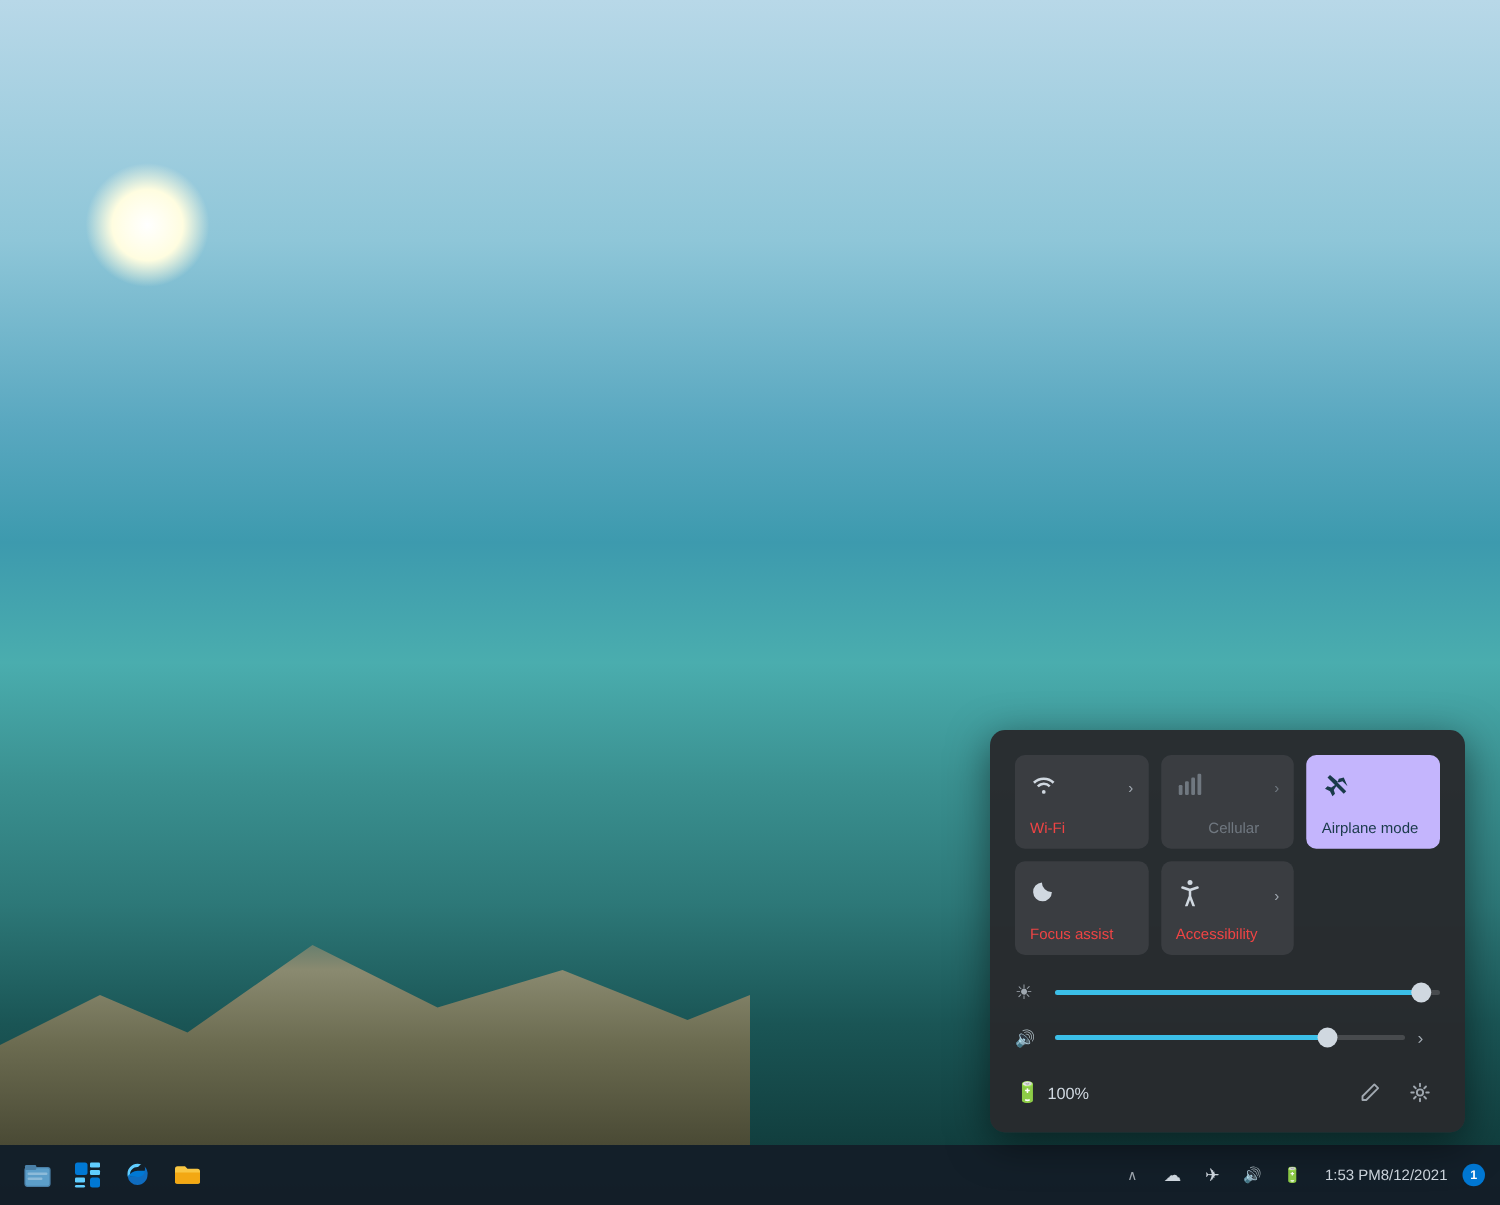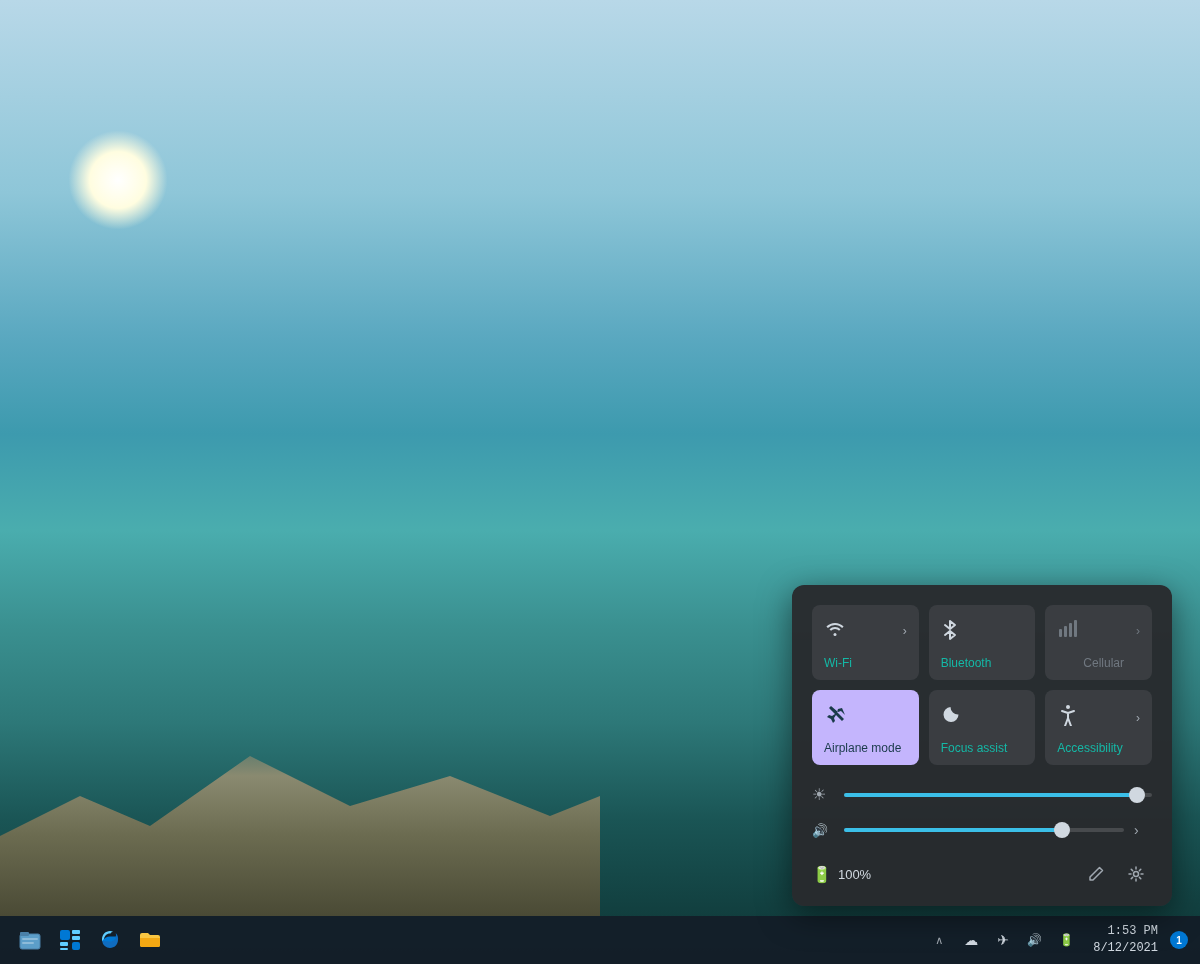--- a/index.html
+++ b/index.html
@@ -93,29 +93,28 @@
       align-items: center;
       justify-content: center;
       font-size: 14px;
       color: #d0d8e0;
       cursor: pointer;
       border-radius: 4px;
     }
 
     .clock {
       display: flex;
-      flex-direction: column;
+      flex-direction: row;
       align-items: flex-end;
       color: #d0d8e0;
       font-size: 12px;
       line-height: 1.4;
       cursor: pointer;
       padding: 2px 6px;
       border-radius: 4px;
-      font-family: Liberation Mono, monospace;
     }
 
     .notification-badge {
       width: 18px;
       height: 18px;
       background: #0078d4;
       border-radius: 50%;
       display: flex;
       align-items: center;
       justify-content: center;
@@ -179,21 +178,21 @@
       color: #1a3a4a;
     }
 
     .toggle-chevron {
       font-size: 12px;
       color: #a0a8b0;
     }
 
     .toggle-label {
       font-size: 12px;
-      color: #14b8a6;
+      color: #ef4444;
       font-weight: 400;
       margin-top: auto;
     }
 
     .toggle-btn.active .toggle-label {
       color: #1a3a4a;
     }
 
     .toggle-btn.disabled .toggle-label {
       color: #707880;
@@ -319,30 +318,20 @@
             <path d="M11 14a1.5 1.5 0 1 1 0 3 1.5 1.5 0 0 1 0-3z" fill="#d0d8e0"></path>
             <path d="M11 10c1.6 0 3 .7 4 1.8l1.5-1.5A8 8 0 0 0 11 8a8 8 0 0 0-5.5 2.3L7 11.8A6 6 0 0 1 11 10z" fill="#d0d8e0"></path>
             <path d="M11 6c2.8 0 5.3 1.1 7.1 2.9l1.5-1.5A13 13 0 0 0 11 4a13 13 0 0 0-8.6 3.4l1.5 1.5A11 11 0 0 1 11 6z" fill="#d0d8e0"></path>
           </svg>
         </span>
         <span class="toggle-chevron">›</span>
       </div>
       <span class="toggle-label">Wi-Fi</span>
     </button>
 
-    <button class="toggle-btn">
-      <div class="toggle-btn-top">
-        <span class="toggle-icon">
-          <svg width="18" height="22" viewBox="0 0 18 22" fill="none" xmlns="http://www.w3.org/2000/svg">
-            <path d="M9 2l5 4-5 4V2zM9 12l5 4-5 4v-8zM4 6l5 4M4 16l5-4" stroke="#d0d8e0" stroke-width="2" stroke-linecap="round" stroke-linejoin="round"></path>
-          </svg>
-        </span>
-      </div>
-      <span class="toggle-label">Bluetooth</span>
-    </button>
 
     <button class="toggle-btn disabled">
       <div class="toggle-btn-top">
         <span class="toggle-icon">
           <svg width="22" height="18" viewBox="0 0 22 18" fill="none" xmlns="http://www.w3.org/2000/svg">
             <rect x="2" y="10" width="3" height="8" rx="1" fill="#707880"></rect>
             <rect x="7" y="7" width="3" height="11" rx="1" fill="#707880"></rect>
             <rect x="12" y="4" width="3" height="14" rx="1" fill="#707880"></rect>
             <rect x="17" y="1" width="3" height="17" rx="1" fill="#707880"></rect>
           </svg>

